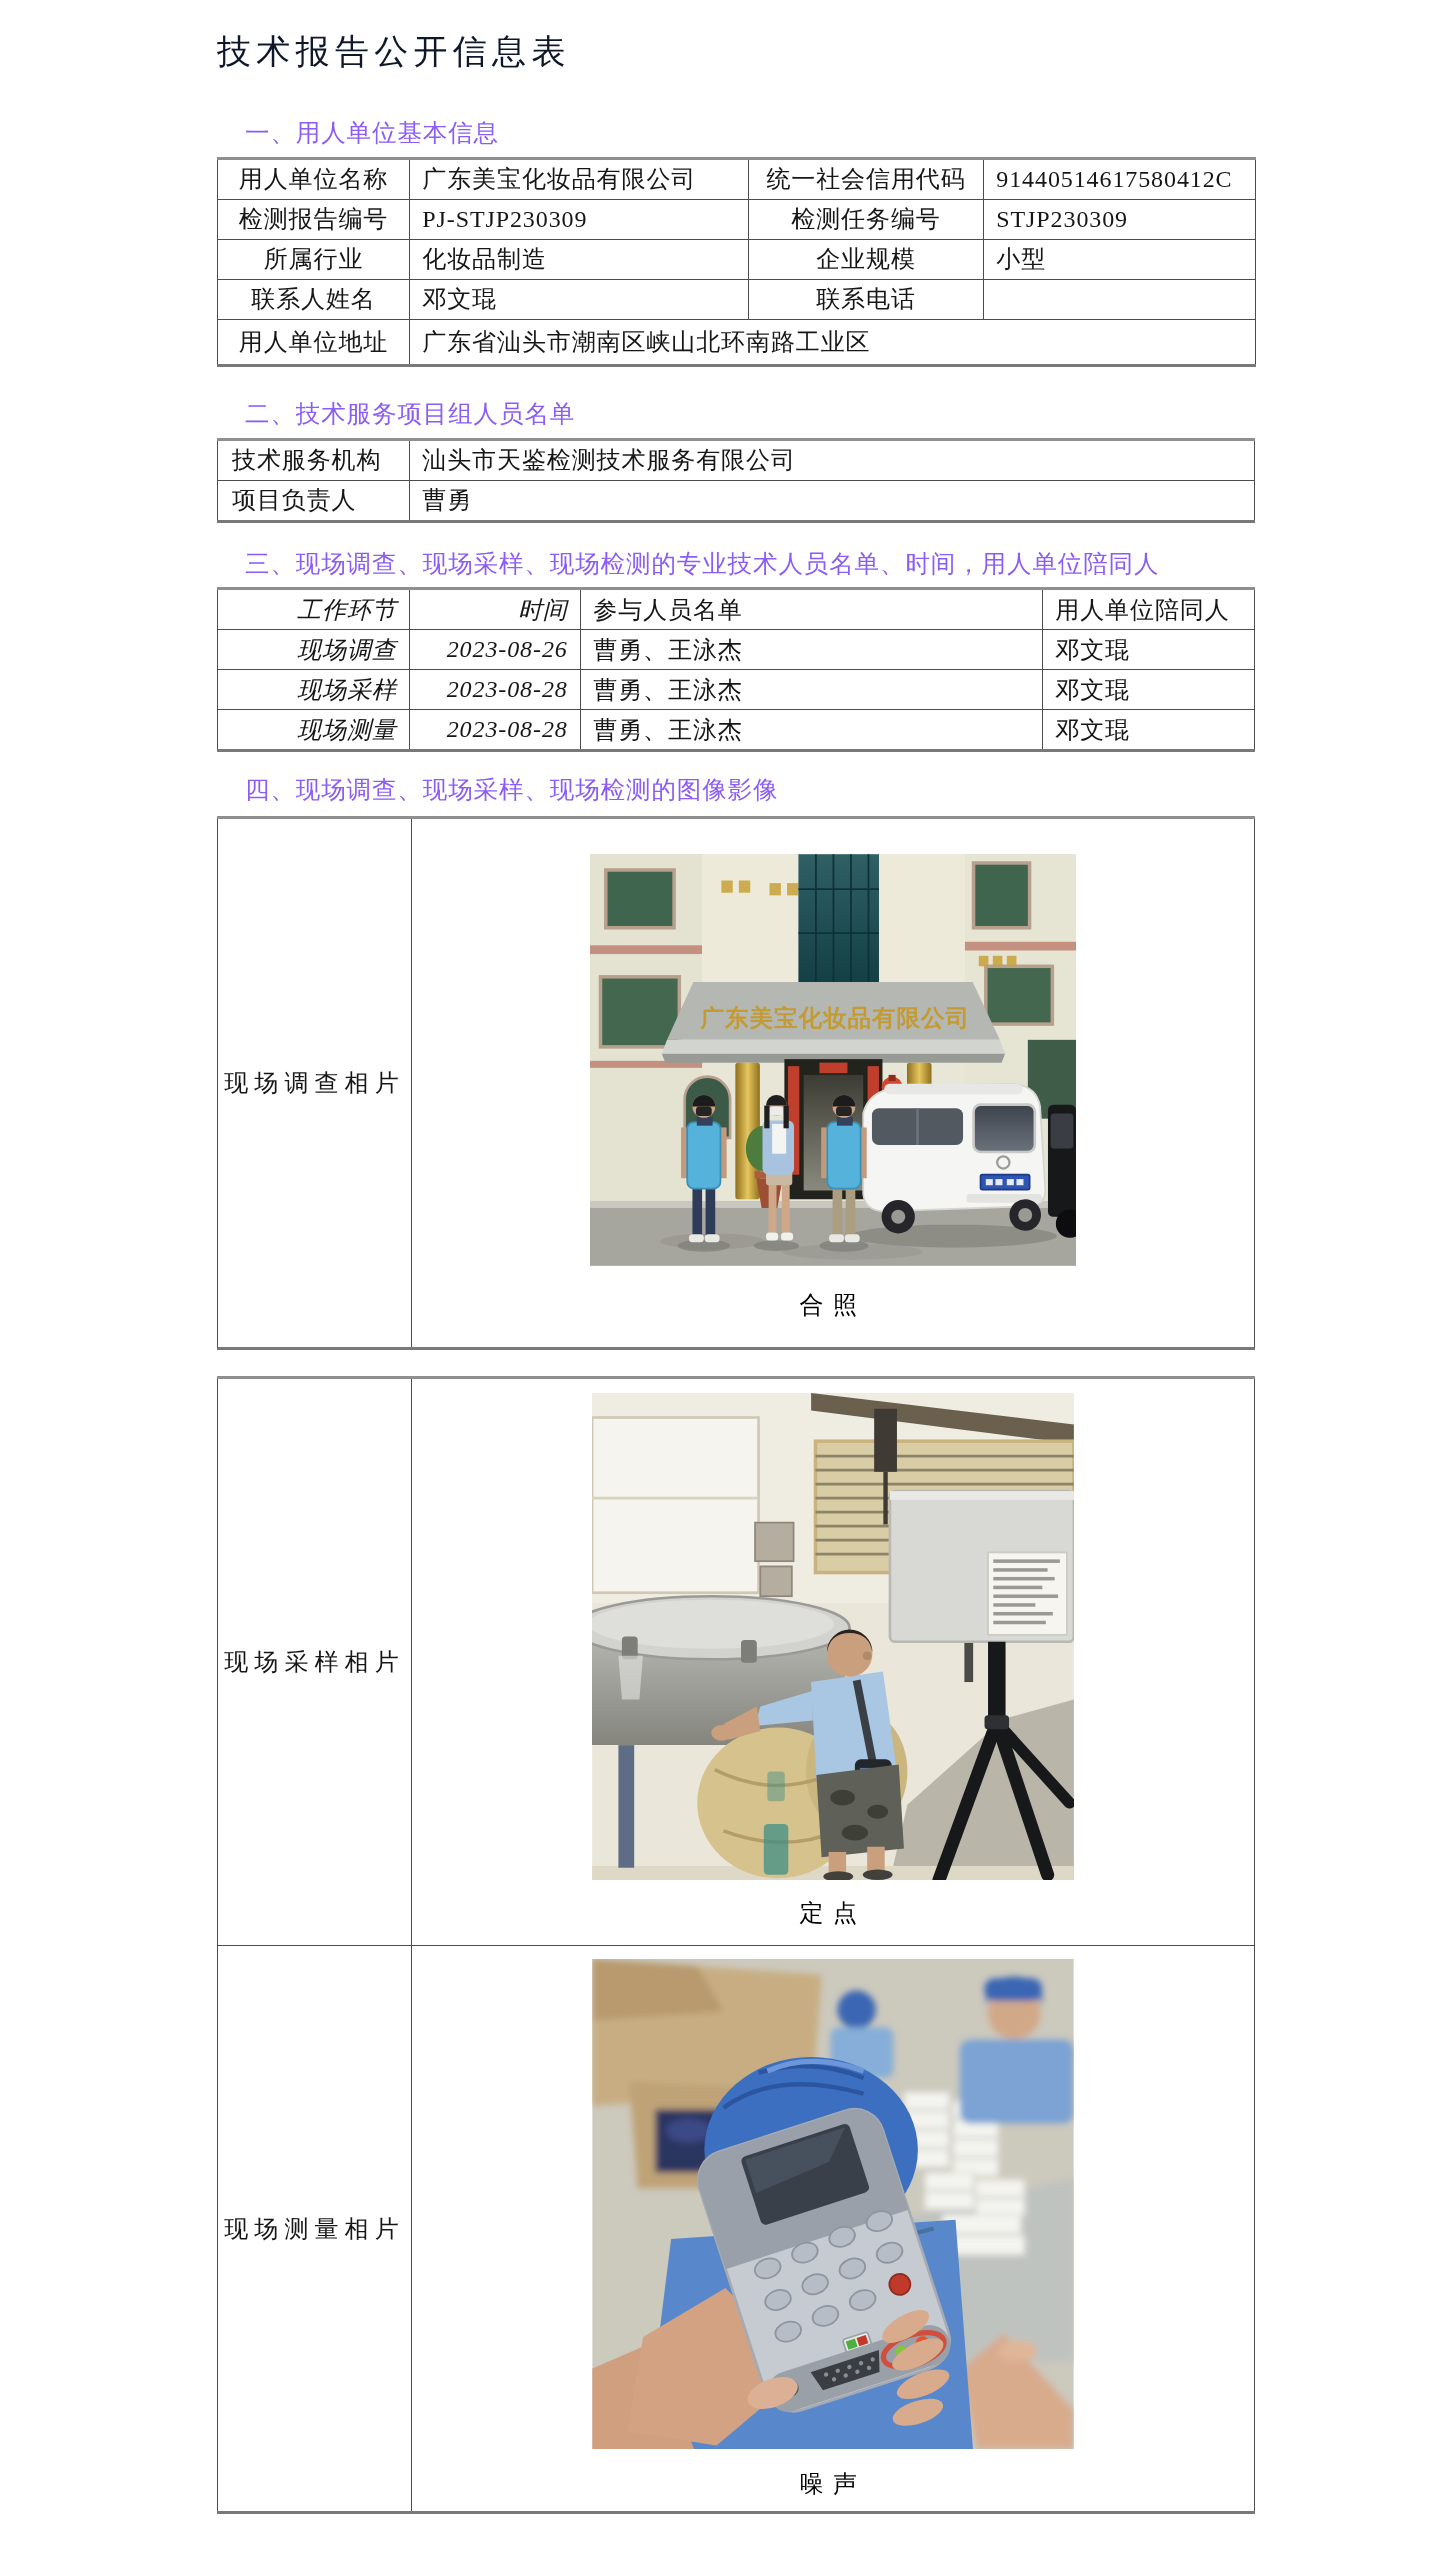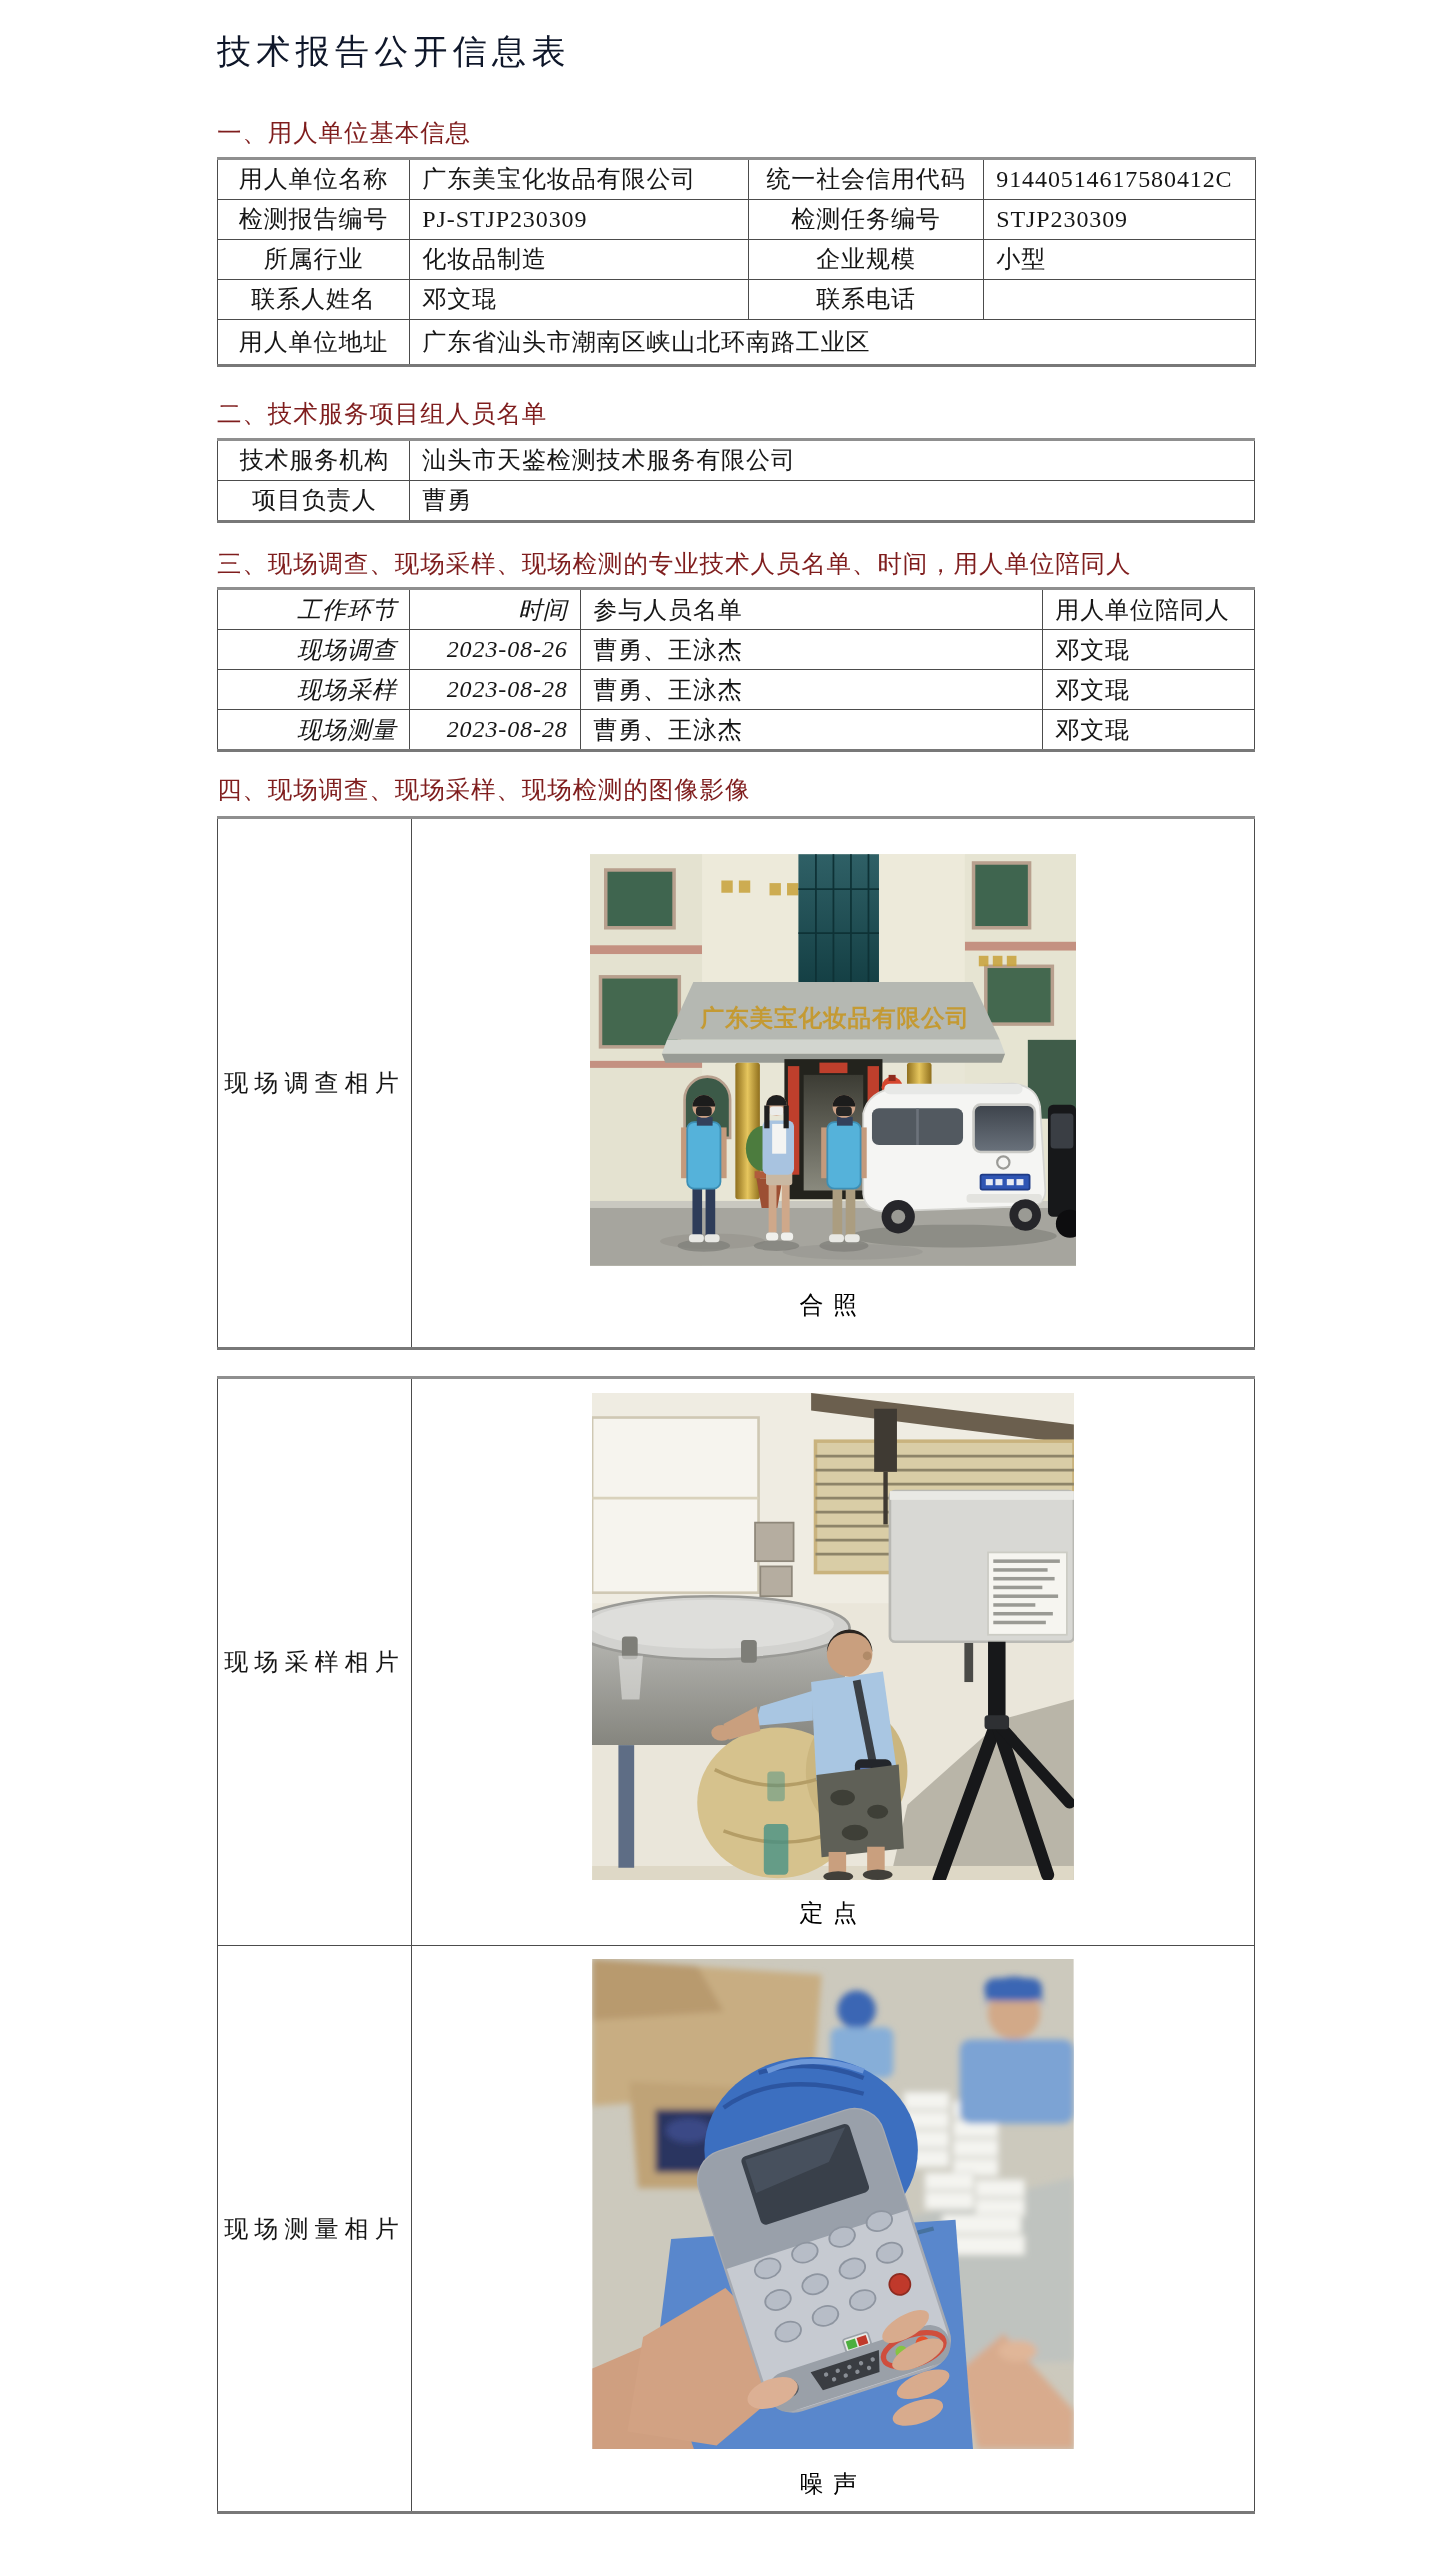--- a/index.html
+++ b/index.html
@@ -5,40 +5,40 @@
   html,body{margin:0;padding:0;}
   body{
     width:1448px;height:2576px;background:#ffffff;overflow:hidden;
     font-family:"Liberation Serif","DejaVu Serif",serif;color:#161616;
   }
   .content{margin-left:217px;width:1037px;}
   .doc-title{
     padding-top:30px;font-size:34px;line-height:44px;text-align:left;
     color:#0f172a;letter-spacing:5.3px;
   }
-  .sec-heading{font-size:24.5px;line-height:30px;color:#7f1d1d;letter-spacing:0.9px;}
+  .sec-heading{font-size:24.5px;line-height:30px;color:#8b5cf6;letter-spacing:0.9px;margin-left:28px;}
   .h1{margin-top:44px;}
   .h2{margin-top:32px;}
   .h3{margin-top:26px;}
   .h4{margin-top:23px;}
   table{
     border-collapse:collapse;table-layout:fixed;width:1037px;margin-top:8.8px;
     border-top:3.5px solid #8f8f8f;border-bottom:3.5px solid #787878;
     border-left:1.8px solid #4c4c4c;border-right:1.8px solid #4c4c4c;
   }
   td{
     border:1.8px solid #4c4c4c;font-size:24px;height:39px;
     padding:0 12.3px;letter-spacing:0.9px;overflow:hidden;vertical-align:middle;
   }
   td.lbl{text-align:center;padding:0 3.5px;}
   td.val{text-align:left;}
   td.ctr{text-align:right;font-style:italic;}
   td.left-pad{text-align:left;}
   .addr-row td{height:44px;}
-  .t2 td.lbl2{text-align:center;padding-left:14px;}
+  .t2 td.lbl2{text-align:left;padding-left:14px;}
   td.photo-label{
     text-align:center;letter-spacing:6.1px;padding:0;vertical-align:middle;
   }
   td.photo-cell{padding:0;text-align:center;vertical-align:top;}
   .photo-wrap{display:block;}
   .pw-a{padding-top:35px;}
   .pw-b{padding-top:14px;}
   .pw-c{padding-top:12.3px;}
   .photo-svg{display:block;margin:0 auto;}
   .caption{

